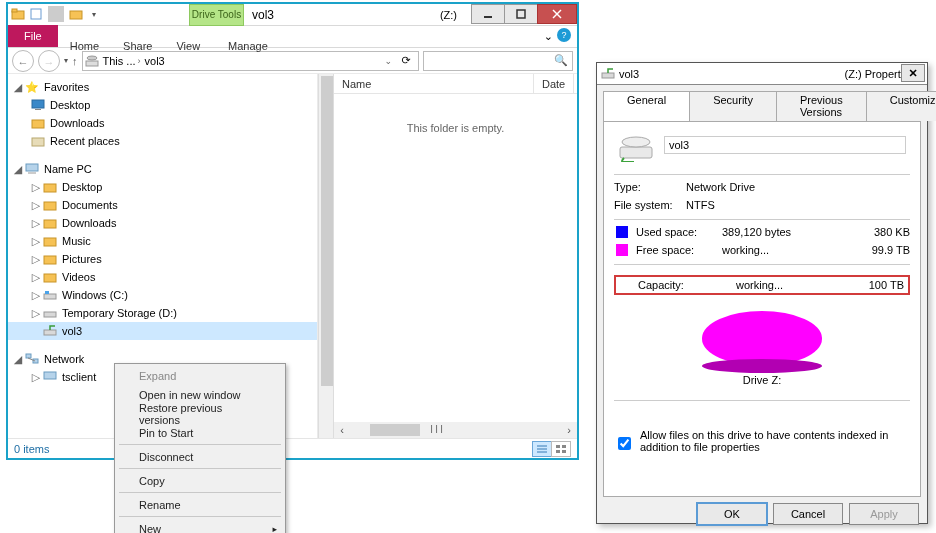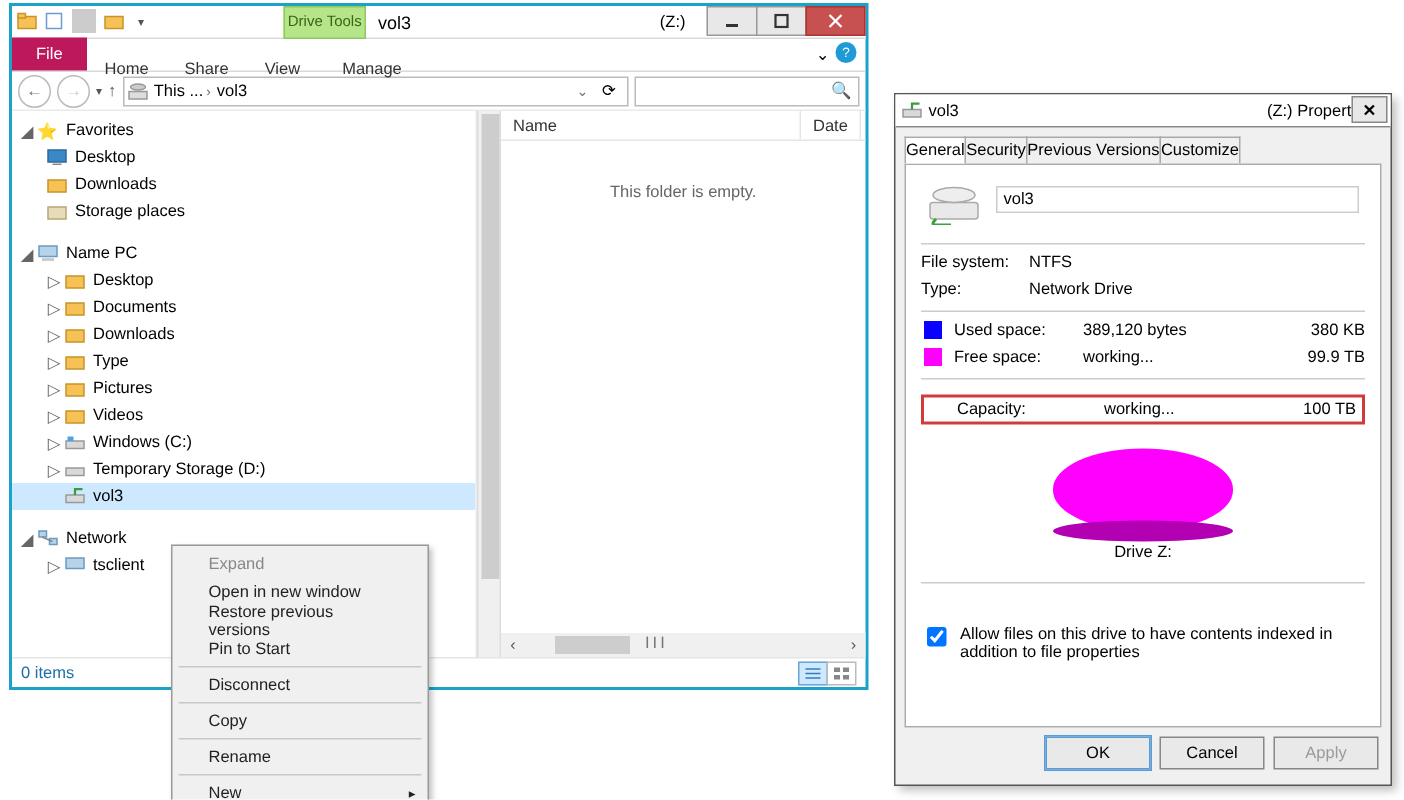--- a/index.html
+++ b/index.html
@@ -73,21 +73,21 @@
   
   .props {
     position:absolute; left:596px; top:62px; width:332px; height:462px;
     background:#f0f0f0; border:1px solid #555; box-shadow:3px 3px 6px rgba(0,0,0,0.25);
   }
   .props-title { height:22px; display:flex; align-items:center; padding:0 4px; background:#fff; border-bottom:1px solid #888; position:relative; }
   .props-title .txt { margin-left:4px;}
   .props-title .right-title { position:absolute; right:17px; }
   .props-close { position:absolute; right:2px; top:1px; width:24px; height:18px; border:1px solid #888; background:#e8e8e8; display:flex; align-items:center; justify-content:center; font-weight:bold;}
   .tab-strip { display:flex; padding:6px 6px 0 6px; gap:0;}
-  .p-tab { padding:2px 0 3px; border:1px solid #aaa; background:#f0f0f0; margin-right:-1px; border-bottom:none;}
+  .p-tab { padding:2px 23px 3px; border:1px solid #aaa; background:#f0f0f0; margin-right:-1px; border-bottom:none;}
   .p-tab.active { background:#fff; position:relative; z-index:2; }
   .tab-pane { margin:0 6px 6px 6px; background:#fff; border:1px solid #aaa; padding:8px 10px; height:376px; position:relative;}
   .drv-icon { position:absolute; left:14px; top:12px;}
   .vol-name-box { position:absolute; left:60px; top:14px; right:14px; height:18px; border:1px solid #ccc; padding:0 4px; display:flex; align-items:center; background:#fff;}
   .sep-h { border-top:1px solid #ccc; margin:0; }
   .sep1 { margin-top:44px;}
   .kv { display:flex; margin-top:6px; }
   .kv .k { width:72px;}
   .space-row { display:flex; align-items:center; margin-top:6px;}
   .sw { width:12px; height:12px; margin-right:8px; margin-left:2px;}
@@ -97,21 +97,21 @@
   .space-row .bytes { flex:1; }
   .space-row .hr { width:50px; text-align:right;}
   .cap-row { display:flex; margin-top:10px; padding:2px 4px; }
   .cap-row .lbl { width:98px; margin-left:18px;}
   .cap-row .bytes { flex:1;}
   .cap-row .hr { width:50px; text-align:right;}
   .cap-highlight { border:2px solid #d23b3b; }
   .pie { width:120px; height:55px; margin:16px auto 4px; background:#ff00ff; border-radius:60px/27px; position:relative;}
   .pie:after { content:""; position:absolute; left:0; right:0; bottom:-7px; height:14px; background:#b200b2; border-radius:60px/7px;}
   .drive-lbl { text-align:center; margin-top:8px;}
-  .index-row { display:flex; align-items:flex-start; margin-top:28px; gap:6px;}
+  .index-row { display:flex; align-items:flex-end; margin-top:28px; gap:6px;}
   .index-row input { margin-top:1px;}
   .btn-row { display:flex; justify-content:flex-end; gap:6px; padding:0 8px 8px; }
   .btn { width:70px; height:22px; border:1px solid #888; background:#e9e9e9; text-align:center; line-height:20px;}
   .btn.ok { border:1px solid #5b9bd5; outline:1px solid #5b9bd5;}
   .btn.dis { color:#999; }
 
   
   svg { display:block; }
 </style>
 </head>
@@ -228,21 +228,21 @@
               </svg>
             </span>
             <span>Downloads</span>
           </div>
         <div class="tree-item indent1">
             <span class="ico">
               <svg width="14" height="12">
                 <rect x="1" y="3" width="12" height="8" fill="#e7dcb8" stroke="#b8a76f"></rect>
               </svg>
             </span>
-            <span>Storage places</span>
+            <span>Recent places</span>
           </div>
       </div>
 
       <div class="tree-group">
         <div class="tree-item">
             <span class="exp-ar">◢</span>
             <span class="ico">
               <svg width="14" height="12">
                 <rect x="1" y="1" width="12" height="7" fill="#b6d3ea" stroke="#6b9bc0"></rect>
                 <rect x="3" y="9" width="8" height="2" fill="#ccc"></rect>
@@ -277,21 +277,21 @@
             </span>
             <span>Downloads</span>
           </div>
         <div class="tree-item indent1">
             <span class="exp-ar">▷</span>
             <span class="ico">
               <svg width="14" height="12">
                 <rect x="1" y="3" width="12" height="8" fill="#f6c255" stroke="#c89428"></rect>
               </svg>
             </span>
-            <span>Type</span>
+            <span>Music</span>
           </div>
         <div class="tree-item indent1">
             <span class="exp-ar">▷</span>
             <span class="ico">
               <svg width="14" height="12">
                 <rect x="1" y="3" width="12" height="8" fill="#f6c255" stroke="#c89428"></rect>
               </svg>
             </span>
             <span>Pictures</span>
           </div>
@@ -446,26 +446,26 @@
           <rect x="2" y="13" width="32" height="11" rx="2" fill="#e9e9e9" stroke="#aaa"></rect>
           <ellipse cx="18" cy="8" rx="14" ry="5" fill="#eee" stroke="#aaa"></ellipse>
           <path d="M6 24 Q2 28 6 28 L16 28" fill="none" stroke="#3ca23c" stroke-width="2"></path>
         </svg>
       </span>
     <div class="vol-name-box">
         <span>vol3</span>
       </div>
     <div class="sep-h sep1"></div>
     <div class="kv">
+        <span class="k">Type:</span>
+        <span>Network Drive</span>
+      </div>
+    <div class="kv">
         <span class="k">File system:</span>
         <span>NTFS</span>
-      </div>
-    <div class="kv">
-        <span class="k">Type:</span>
-        <span>Network Drive</span>
       </div>
     <div class="sep-h" style="margin-top:8px;"></div>
     <div class="space-row">
       <span class="sw used"></span>
       <span class="lbl">Used space:</span>
       <span class="bytes">389,120 bytes</span>
       <span class="hr">380 KB</span>
     </div>
     <div class="space-row">
       <span class="sw free"></span>

